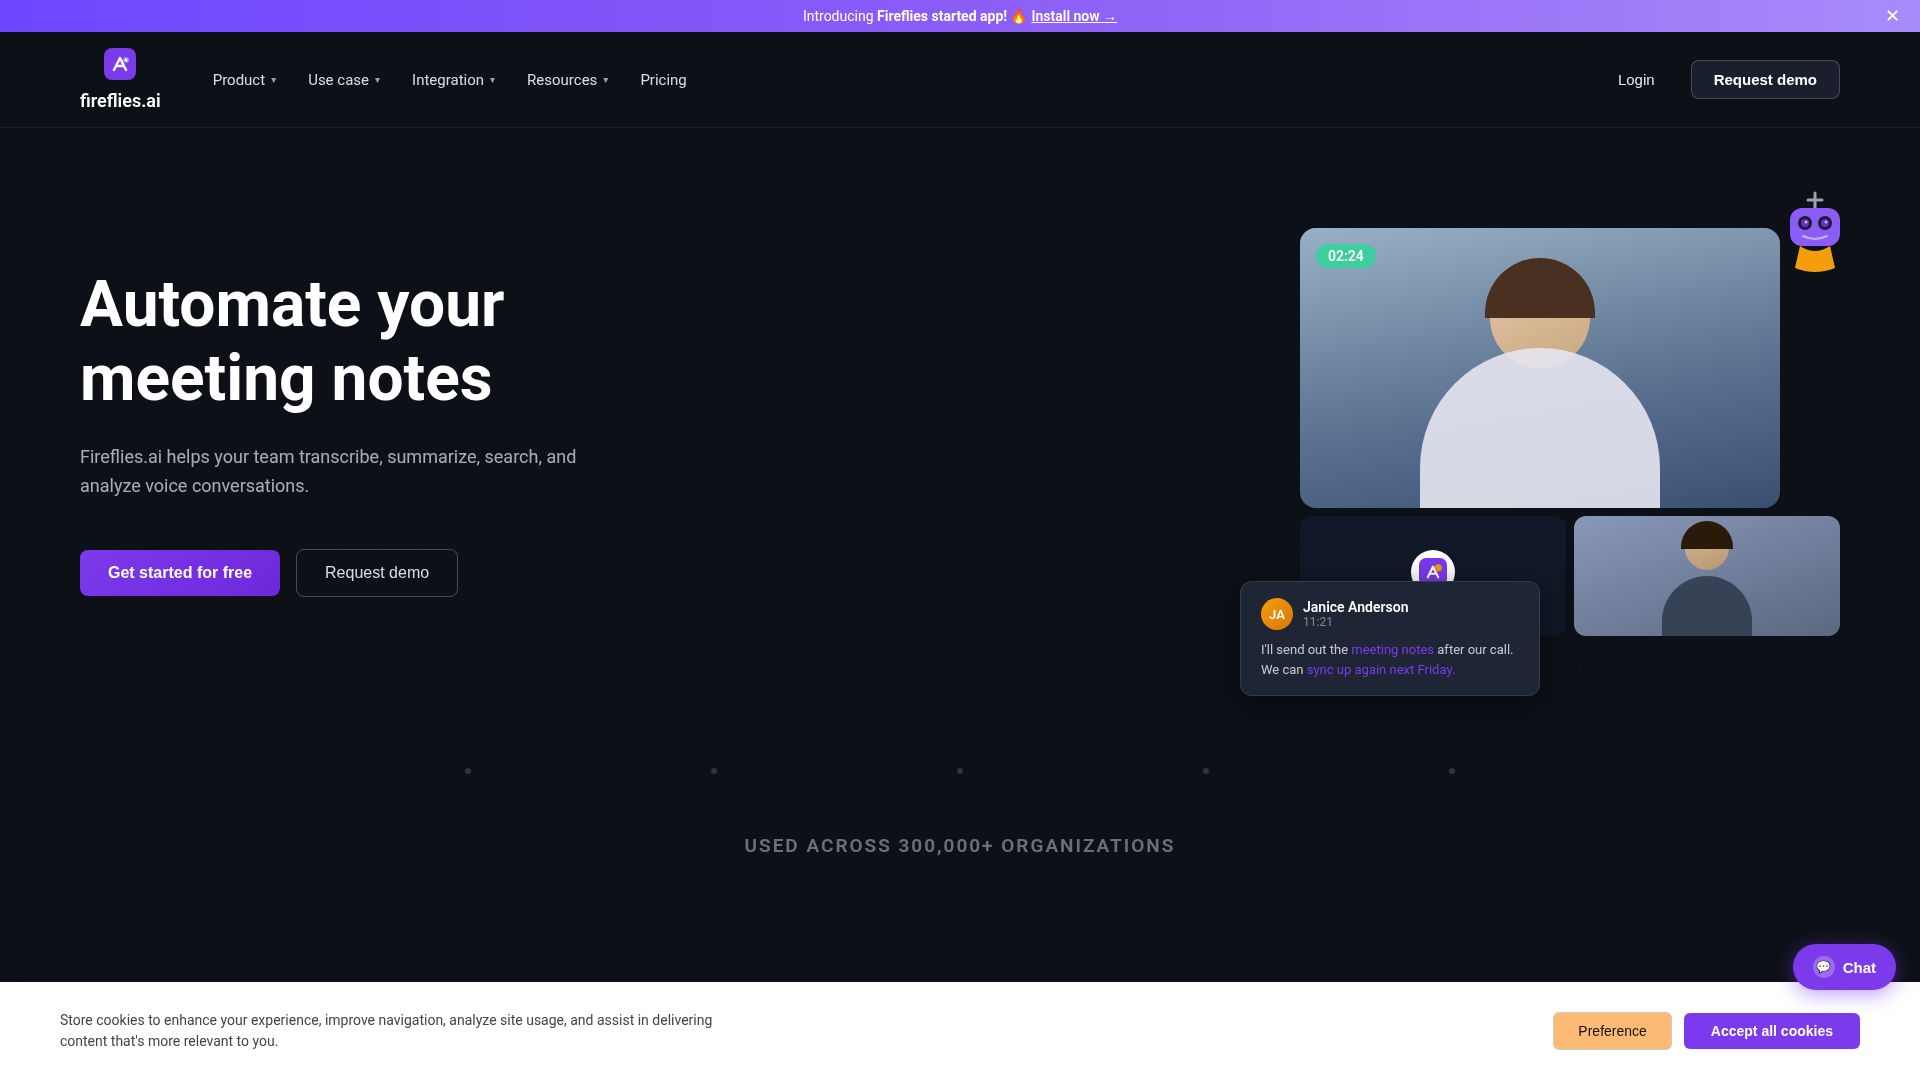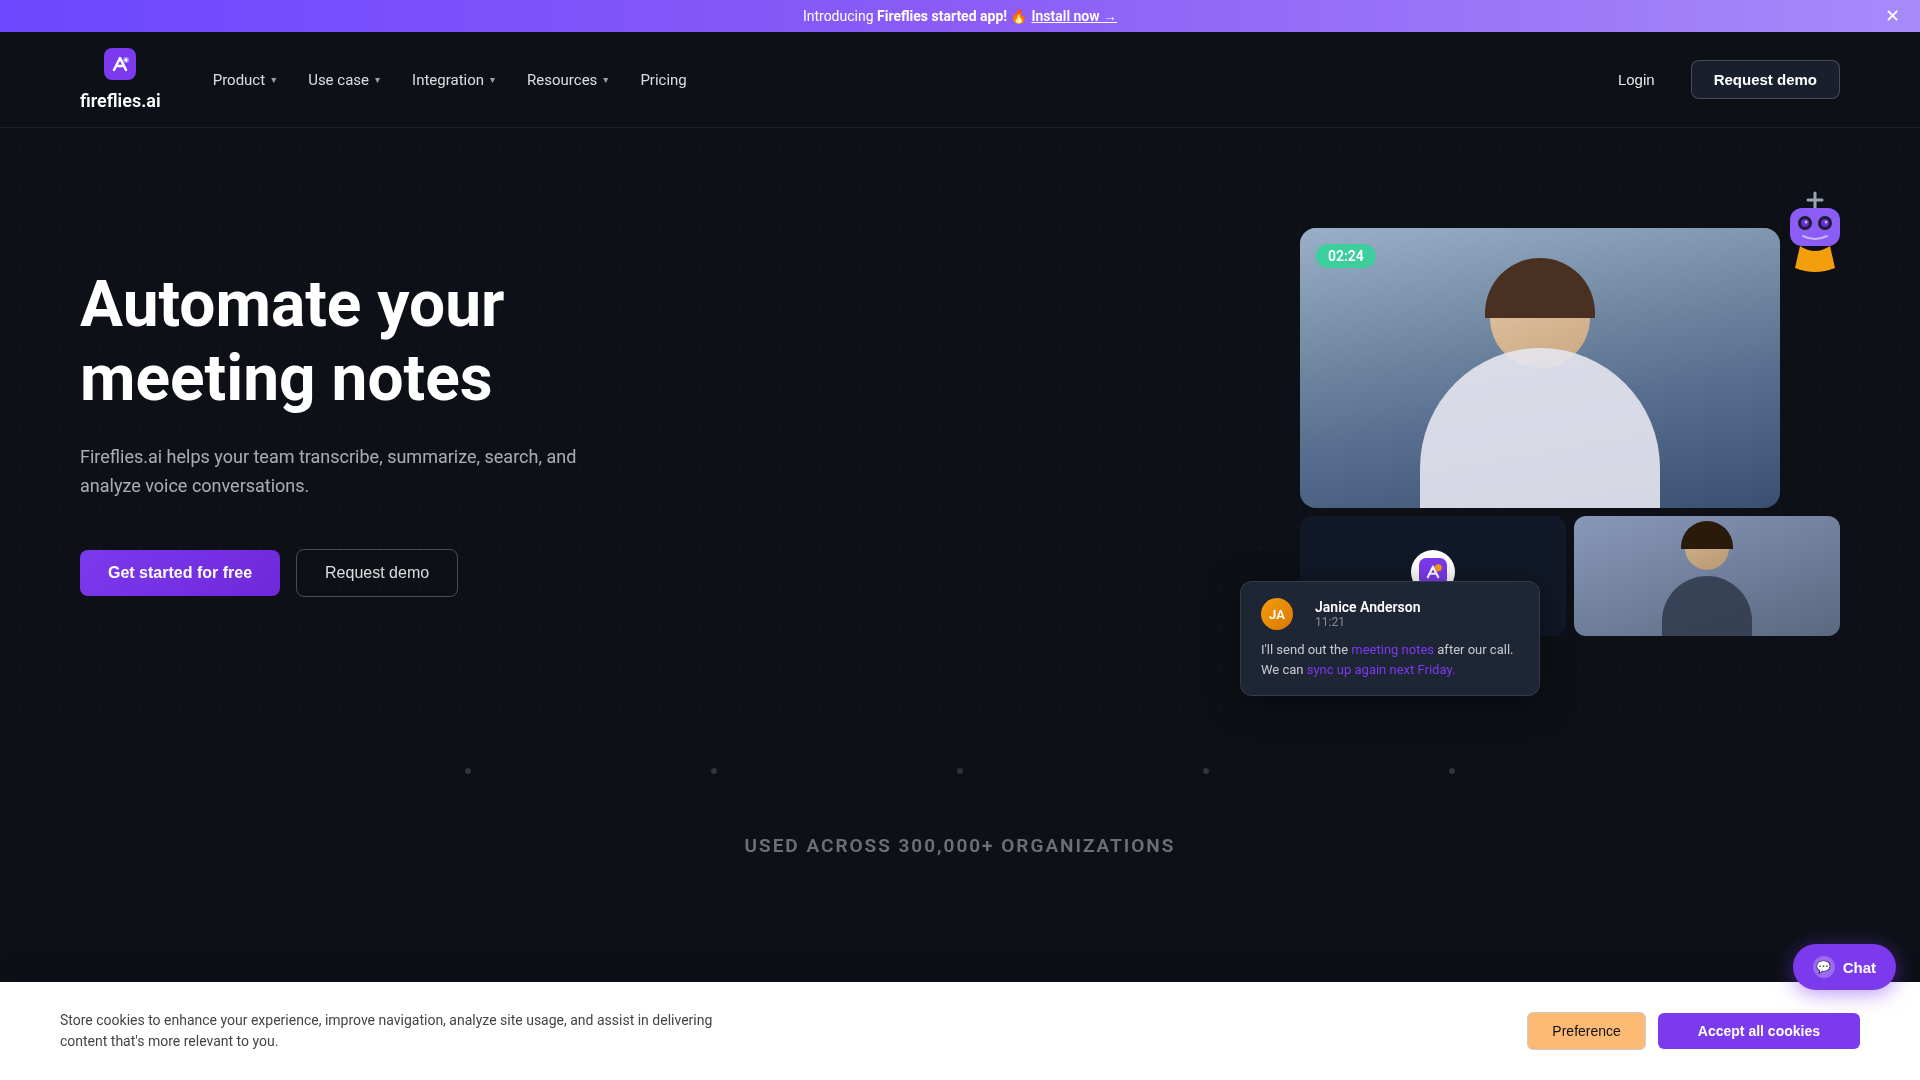--- a/index.html
+++ b/index.html
@@ -213,21 +213,21 @@
       border-radius: 12px;
       padding: 16px 20px;
       width: 300px;
       border: 1px solid rgba(255,255,255,0.1);
       box-shadow: 0 8px 32px rgba(0,0,0,0.5);
       z-index: 5;
     }
     .message-header {
       display: flex;
       align-items: center;
-      gap: 22px;
+      gap: 10px;
       margin-bottom: 10px;
     }
     .avatar-circle {
       width: 32px;
       height: 32px;
       border-radius: 50%;
       background: linear-gradient(135deg, #f59e0b, #d97706);
       display: flex;
       align-items: center;
       justify-content: center;
@@ -331,21 +331,21 @@
       padding: 10px 24px;
       font-size: 14px;
       font-weight: 500;
       background: #fdba74;
       border: 1px solid #ccc;
       border-radius: 6px;
       cursor: pointer;
       color: #111;
     }
     .btn-accept-cookies {
-      padding: 10px 40px;
+      padding: 10px 27px;
       font-size: 14px;
       font-weight: 600;
       background: #7c3aed;
       color: #fff;
       border: none;
       border-radius: 6px;
       cursor: pointer;
     }
 
     

